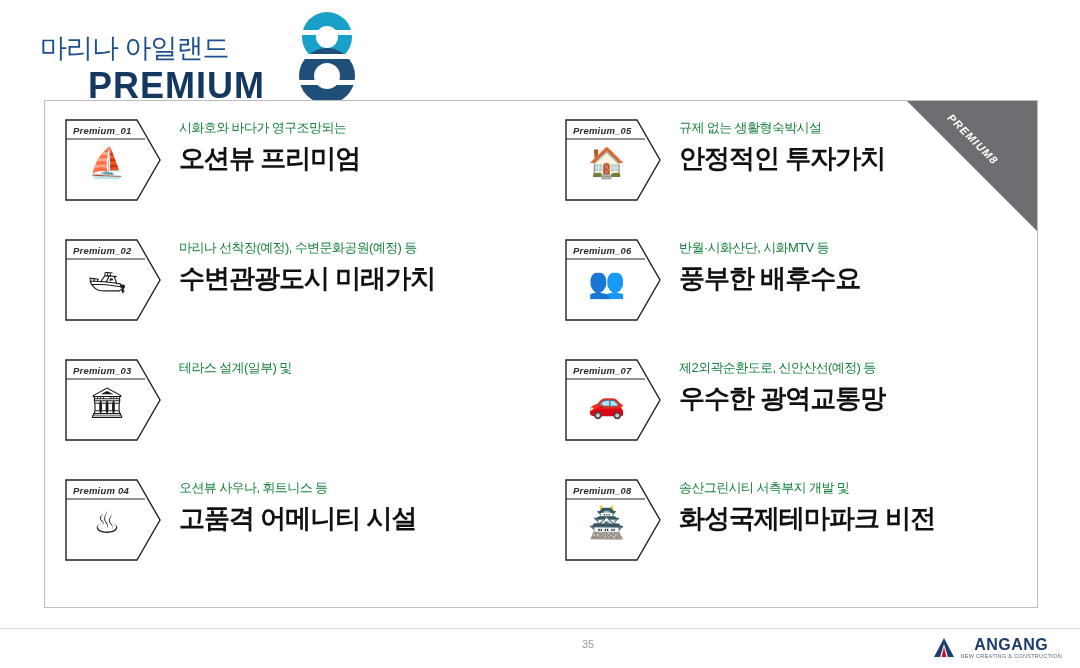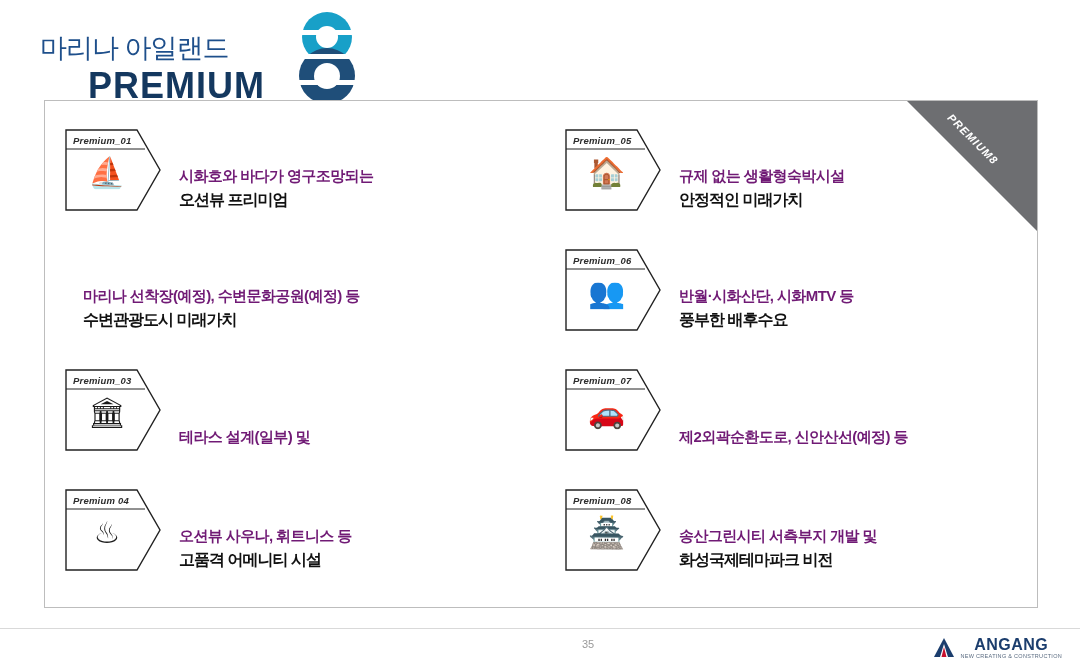--- a/index.html
+++ b/index.html
@@ -96,21 +96,21 @@
     font-size: 11px;
     font-weight: bold;
     font-style: italic;
     letter-spacing: 1px;
   }
 
   
   .item {
     position: absolute;
     display: flex;
-    align-items: flex-end;
+    align-items: flex-start;
     width: 450px;
     height: 92px;
   }
   .col-left  { left: 20px; }
   .col-right { left: 520px; }
   .row-1 { top: 18px; }
   .row-2 { top: 138px; }
   .row-3 { top: 258px; }
   .row-4 { top: 378px; }
 
@@ -140,29 +140,28 @@
     text-align: center;
     font-size: 30px;
     line-height: 48px;
     color: #1a1a1a;
   }
 
   .texts {
     margin-left: 18px;
   }
   .sub {
-    font-size: 15px;
-    color: #701a75;
+    font-size: 13px;
+    color: #15803d;
     letter-spacing: -0.6px;
     white-space: nowrap;
     margin-bottom: 4px;
-    font-weight: bold;
   }
   .main {
-    font-size: 16px;
+    font-size: 26px;
     font-weight: bold;
     color: #111111;
     letter-spacing: -1px;
     white-space: nowrap;
   }
 
   
   #footer-rule {
     position: absolute;
     left: 0;
@@ -247,20 +246,28 @@
       <div class="tag">Premium_01</div>
       <div class="glyph">⛵</div>
     </div>
     <div class="texts">
       <div class="sub">시화호와 바다가 영구조망되는</div>
       <div class="main">오션뷰 프리미엄</div>
     </div>
   </div>
 
   <div class="item col-left row-2">
+    <div class="badge">
+      <svg width="96" height="82" viewBox="0 0 96 82" xmlns="http://www.w3.org/2000/svg">
+        <path d="M1,1 H72 L95,41 L72,81 H1 Z" fill="#ffffff" stroke="#222" stroke-width="1.4"></path>
+        <line x1="1" y1="20" x2="80" y2="20" stroke="#222" stroke-width="1"></line>
+      </svg>
+      <div class="tag">Premium_02</div>
+      <div class="glyph">🛥</div>
+    </div>
     <div class="texts">
       <div class="sub">마리나 선착장(예정), 수변문화공원(예정) 등</div>
       <div class="main">수변관광도시 미래가치</div>
     </div>
   </div>
 
   <div class="item col-left row-3">
     <div class="badge">
       <svg width="96" height="82" viewBox="0 0 96 82" xmlns="http://www.w3.org/2000/svg">
         <path d="M1,1 H72 L95,41 L72,81 H1 Z" fill="#ffffff" stroke="#222" stroke-width="1.4"></path>
@@ -293,21 +300,21 @@
     <div class="badge">
       <svg width="96" height="82" viewBox="0 0 96 82" xmlns="http://www.w3.org/2000/svg">
         <path d="M1,1 H72 L95,41 L72,81 H1 Z" fill="#ffffff" stroke="#222" stroke-width="1.4"></path>
         <line x1="1" y1="20" x2="80" y2="20" stroke="#222" stroke-width="1"></line>
       </svg>
       <div class="tag">Premium_05</div>
       <div class="glyph">🏠</div>
     </div>
     <div class="texts">
       <div class="sub">규제 없는 생활형숙박시설</div>
-      <div class="main">안정적인 미래가치</div>
+      <div class="main">안정적인 투자가치</div>
     </div>
   </div>
 
   <div class="item col-right row-2">
     <div class="badge">
       <svg width="96" height="82" viewBox="0 0 96 82" xmlns="http://www.w3.org/2000/svg">
         <path d="M1,1 H72 L95,41 L72,81 H1 Z" fill="#ffffff" stroke="#222" stroke-width="1.4"></path>
         <line x1="1" y1="20" x2="80" y2="20" stroke="#222" stroke-width="1"></line>
       </svg>
       <div class="tag">Premium_06</div>
@@ -323,20 +330,21 @@
     <div class="badge">
       <svg width="96" height="82" viewBox="0 0 96 82" xmlns="http://www.w3.org/2000/svg">
         <path d="M1,1 H72 L95,41 L72,81 H1 Z" fill="#ffffff" stroke="#222" stroke-width="1.4"></path>
         <line x1="1" y1="20" x2="80" y2="20" stroke="#222" stroke-width="1"></line>
       </svg>
       <div class="tag">Premium_07</div>
       <div class="glyph">🚗</div>
     </div>
     <div class="texts">
       <div class="sub">제2외곽순환도로, 신안산선(예정) 등</div>
+      <div class="main">우수한 광역교통망</div>
     </div>
   </div>
 
   <div class="item col-right row-4">
     <div class="badge">
       <svg width="96" height="82" viewBox="0 0 96 82" xmlns="http://www.w3.org/2000/svg">
         <path d="M1,1 H72 L95,41 L72,81 H1 Z" fill="#ffffff" stroke="#222" stroke-width="1.4"></path>
         <line x1="1" y1="20" x2="80" y2="20" stroke="#222" stroke-width="1"></line>
       </svg>
       <div class="tag">Premium_08</div>

